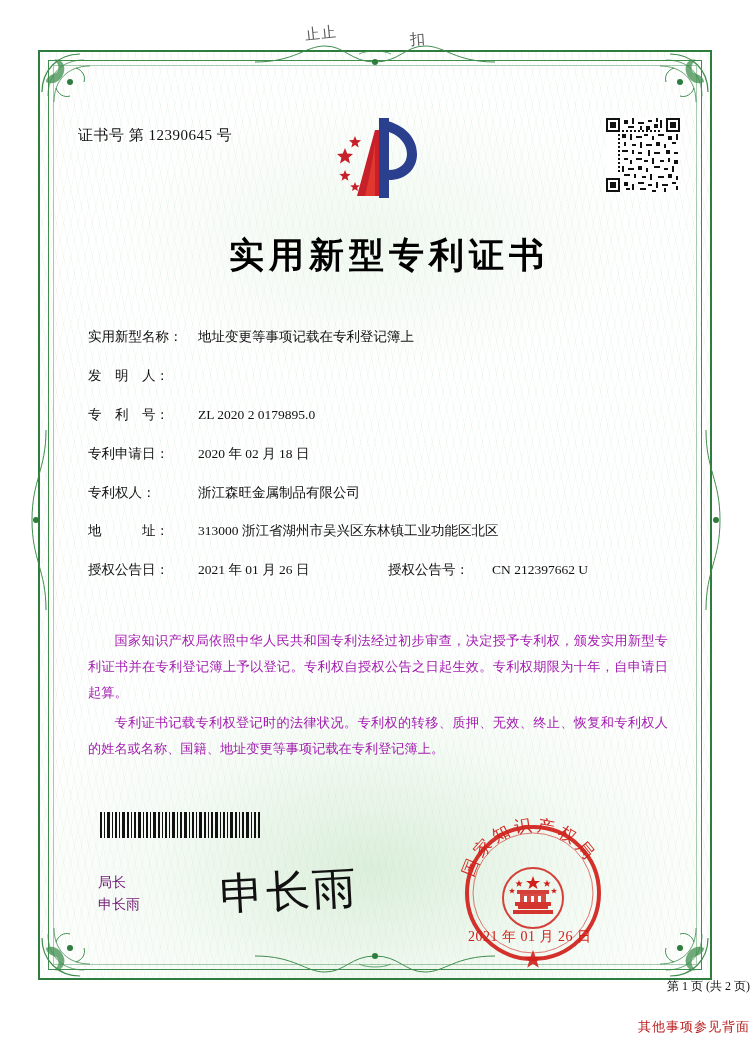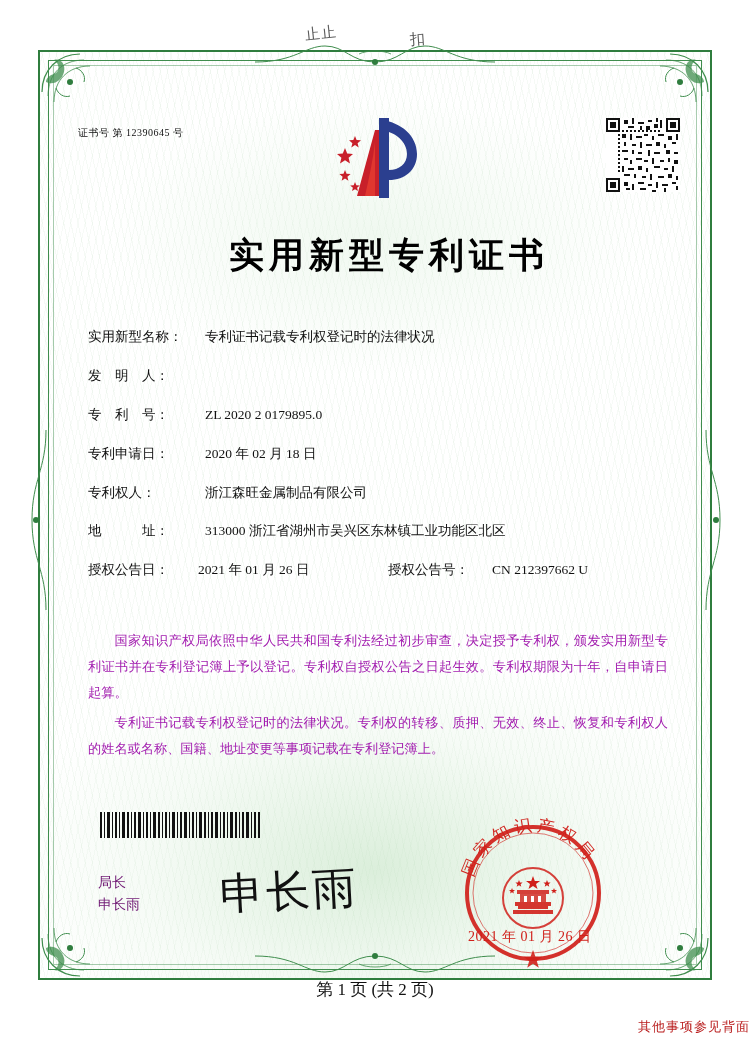--- a/index.html
+++ b/index.html
@@ -85,21 +85,21 @@
     font-size: 15px;
     letter-spacing: 1px;
   }
   .scribble-1 { left: 305px; top: 24px; transform: rotate(-6deg); }
   .scribble-2 { left: 410px; top: 30px; transform: rotate(-4deg); }
 
   
   .cert-no {
     position: absolute;
     left: 78px; top: 126px;
-    font-size: 10px;
+    font-size: 15px;
     letter-spacing: 0.5px;
     color: #111;
   }
 
   .logo {
     position: absolute;
     left: 323px; top: 112px;
     width: 110px; height: 100px;
   }
 
@@ -127,21 +127,20 @@
     left: 88px; top: 328px;
     width: 580px;
     font-size: 13.5px;
     color: #111;
   }
   .frow {
     display: flex;
     align-items: flex-end;
     margin-bottom: 20px;
     line-height: 1.4;
-    gap: 7px;
   }
   .flabel {
     width: 110px;
     flex: 0 0 110px;
     letter-spacing: 0px;
     font-weight: normal;
   }
   .fvalue { flex: 1; }
 
   .frow-dual { display:flex; align-items:baseline; margin-bottom: 14px; }
@@ -198,22 +197,22 @@
     left: 468px; top: 928px;
     font-size: 14px;
     color: #d0201a;
     letter-spacing: 0.5px;
   }
 
   
   .page-no {
     position: absolute;
     left: 0; right: 0; top: 978px;
-    text-align: center;
-    font-size: 17px;
+    text-align: right;
+    font-size: 12px;
     color: #111;
   }
   .back-note {
     position: absolute;
     left: 0; right: 0; top: 1018px;
     text-align: right;
     font-size: 13px;
     color: #b91c1c;
     letter-spacing: 1px;
   }
@@ -436,21 +435,21 @@
           <rect x="29" y="35" width="1" height="2"></rect>
       </g>
     </svg>
   </div>
 
   <div class="title">实用新型专利证书</div>
 
   <div class="fields">
     <div class="frow">
       <div class="flabel">实用新型名称：</div>
-      <div class="fvalue">专利证书记载专利权登记时的法律状况</div>
+      <div class="fvalue">地址变更等事项记载在专利登记簿上</div>
     </div>
     <div class="frow">
       <div class="flabel">发　明　人：</div>
     </div>
     <div class="frow">
       <div class="flabel">专　利　号：</div>
       <div class="fvalue">ZL 2020 2 0179895.0</div>
     </div>
     <div class="frow">
       <div class="flabel">专利申请日：</div>

